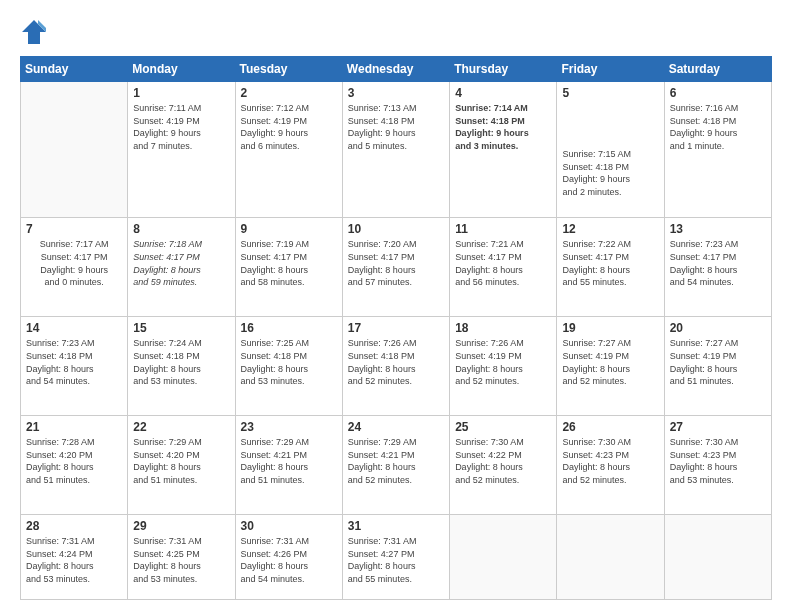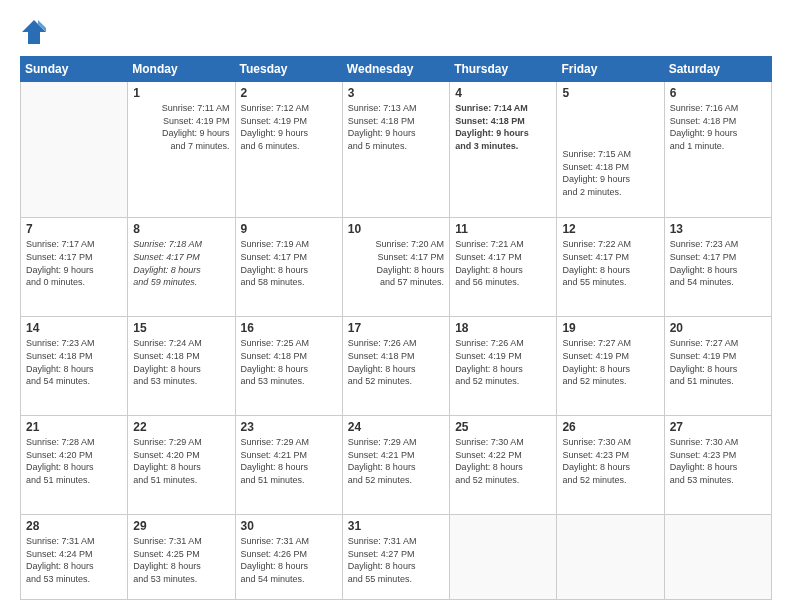--- a/index.html
+++ b/index.html
@@ -130,21 +130,21 @@
           <th>Thursday</th>
           <th>Friday</th>
           <th>Saturday</th>
         </tr>
     </thead>
     <tbody id="calendar-body">
     <tr>
           <td class="empty"></td>
           <td>
             <span class="day-num">1</span>
-            <div class="day-info" style="white-space: pre-line; text-align: right;">Sunrise: 7:11 AM
+            <div class="day-info" style="white-space: pre-line;">Sunrise: 7:11 AM
 Sunset: 4:19 PM
 Daylight: 9 hours
 and 7 minutes.</div>
           </td>
           <td>
             <span class="day-num">2</span>
             <div class="day-info" style="white-space: pre-line;">Sunrise: 7:12 AM
 Sunset: 4:19 PM
 Daylight: 9 hours
 and 6 minutes.</div>
@@ -174,42 +174,42 @@
             <span class="day-num">6</span>
             <div class="day-info" style="white-space: pre-line;">Sunrise: 7:16 AM
 Sunset: 4:18 PM
 Daylight: 9 hours
 and 1 minute.</div>
           </td>
         </tr>
         <tr>
           <td>
             <span class="day-num">7</span>
-            <div class="day-info" style="white-space: pre-line;">Sunrise: 7:17 AM
+            <div class="day-info" style="white-space: pre-line; text-align: center;">Sunrise: 7:17 AM
 Sunset: 4:17 PM
 Daylight: 9 hours
 and 0 minutes.</div>
           </td>
           <td>
             <span class="day-num">8</span>
             <div class="day-info" style="white-space: pre-line; font-style: italic;">Sunrise: 7:18 AM
 Sunset: 4:17 PM
 Daylight: 8 hours
 and 59 minutes.</div>
           </td>
           <td>
             <span class="day-num">9</span>
             <div class="day-info" style="white-space: pre-line;">Sunrise: 7:19 AM
 Sunset: 4:17 PM
 Daylight: 8 hours
 and 58 minutes.</div>
           </td>
           <td>
             <span class="day-num">10</span>
-            <div class="day-info" style="white-space: pre-line; text-align: right;">Sunrise: 7:20 AM
+            <div class="day-info" style="white-space: pre-line;">Sunrise: 7:20 AM
 Sunset: 4:17 PM
 Daylight: 8 hours
 and 57 minutes.</div>
           </td>
           <td>
             <span class="day-num">11</span>
             <div class="day-info" style="white-space: pre-line;">Sunrise: 7:21 AM
 Sunset: 4:17 PM
 Daylight: 8 hours
 and 56 minutes.</div>

